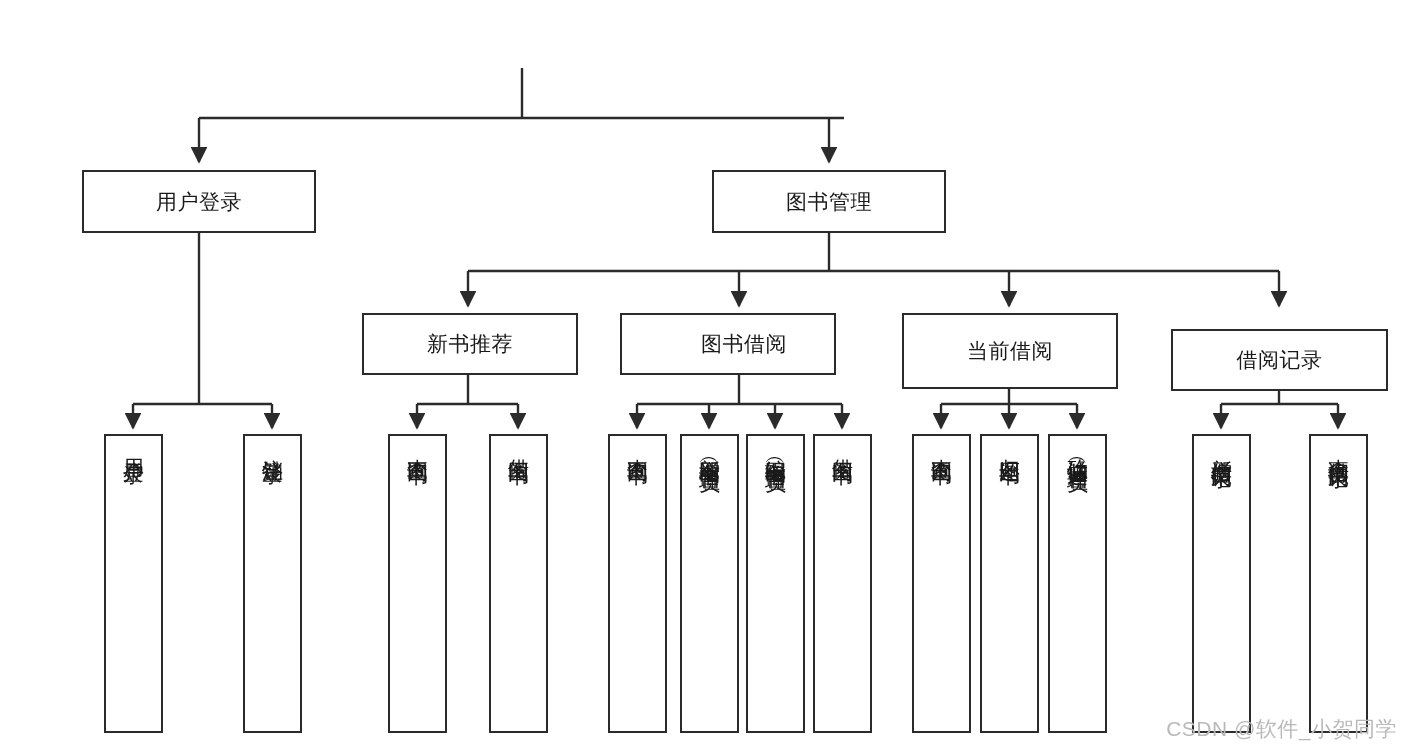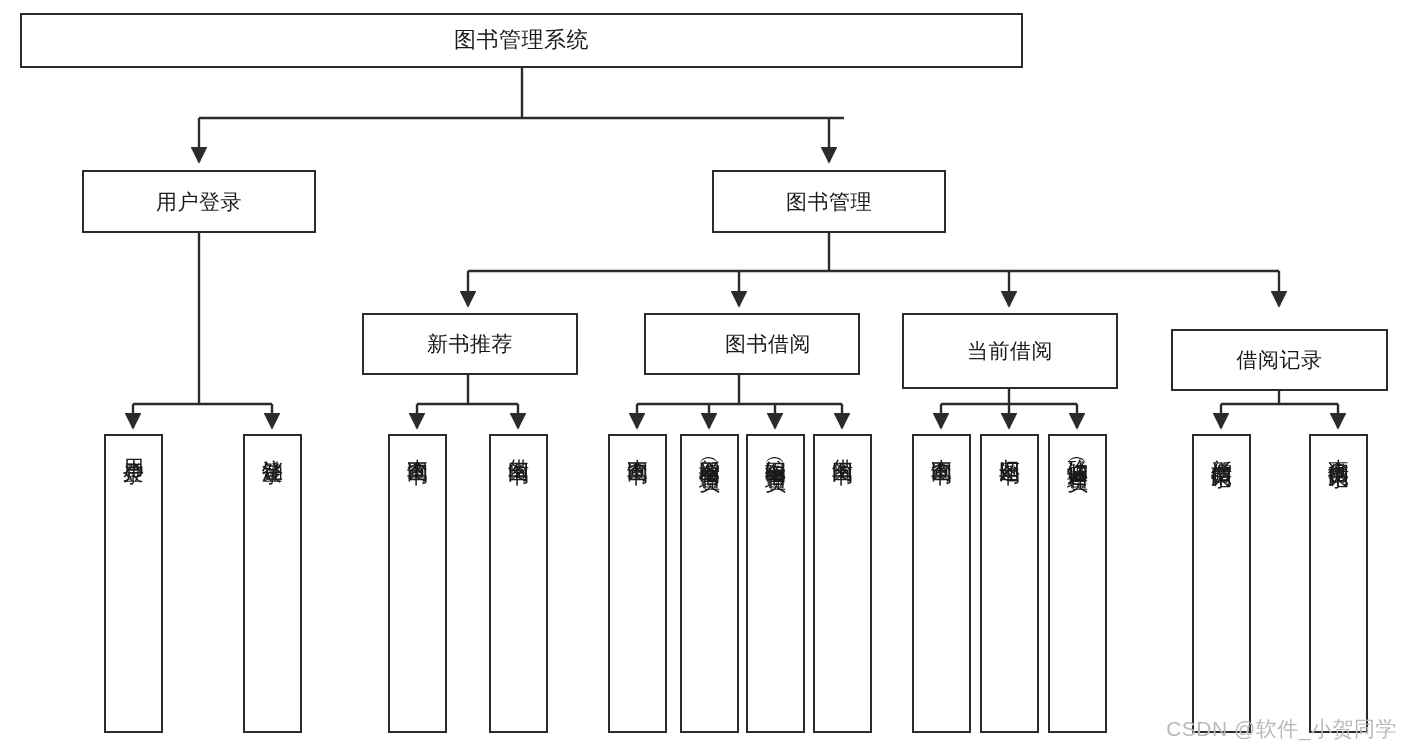--- a/index.html
+++ b/index.html
@@ -124,37 +124,34 @@
       <path d="M 1009 404 L 1009 428" marker-end="url(#arrow)"></path>
       <path d="M 1077 404 L 1077 428" marker-end="url(#arrow)"></path>
 
       <path d="M 1279 375 L 1279 404"></path>
       <path d="M 1221 404 L 1338 404"></path>
       <path d="M 1221 404 L 1221 428" marker-end="url(#arrow)"></path>
       <path d="M 1338 404 L 1338 428" marker-end="url(#arrow)"></path>
     </g>
   </svg>
 
-  <div class="node h root" style="left:20px; top:13px; width:1003px; height:55px;">
-    <span class="lbl">图书管理系统</span>
-  </div>
 
   <div class="node h" style="left:82px; top:170px; width:234px; height:63px;">
     <span class="lbl">用户登录</span>
   </div>
 
   <div class="node h" style="left:712px; top:170px; width:234px; height:63px;">
     <span class="lbl">图书管理</span>
   </div>
 
   <div class="node h" style="left:362px; top:313px; width:216px; height:62px;">
     <span class="lbl">新书推荐</span>
   </div>
 
-  <div class="node h" style="left:644px; top:313px; width:216px; height:62px;padding-left:32px;">
+  <div class="node h" style="left:620px; top:313px; width:216px; height:62px;padding-left:32px;">
     <span class="lbl">图书借阅</span>
   </div>
 
   <div class="node h" style="left:902px; top:313px; width:216px; height:76px;">
     <span class="lbl">当前借阅</span>
   </div>
 
   <div class="node h" style="left:1171px; top:329px; width:217px; height:62px;">
     <span class="lbl">借阅记录</span>
   </div>

